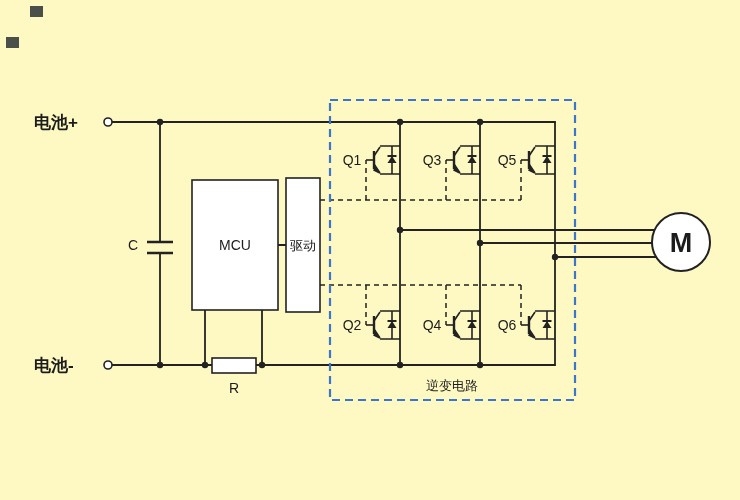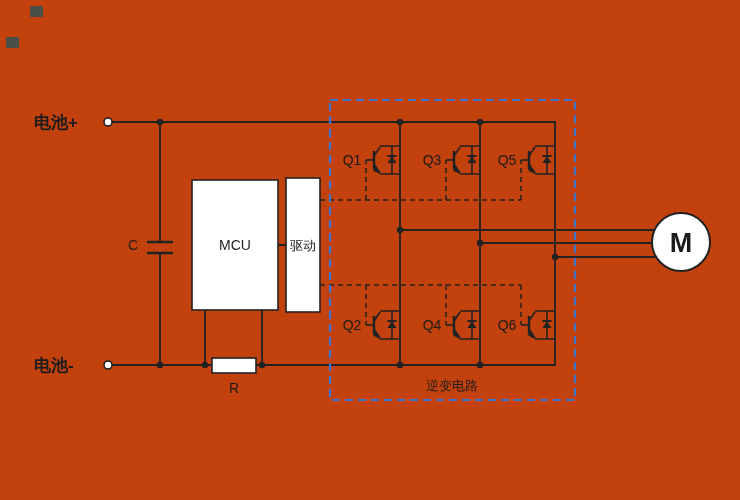--- a/index.html
+++ b/index.html
@@ -1,16 +1,16 @@
 <!DOCTYPE html>
 <html><head>
 <meta charset="utf-8">
 <style>
   html,body{margin:0;padding:0;background:#ffffff;}
-  #stage{position:relative;width:740px;height:500px;background:#c2410c;overflow:hidden;
+  #stage{position:relative;width:740px;height:500px;background:#fef9c3;overflow:hidden;
          font-family:"Liberation Sans", sans-serif;}
   svg{display:block;}
   text{font-family:"Liberation Sans", sans-serif; fill:#1c1c1c;}
   .wire{stroke:#222222;stroke-width:1.8;fill:none;stroke-linecap:round;}
   .thin{stroke:#222222;stroke-width:1.6;fill:none;}
   .plate{stroke:#222222;stroke-width:2.4;fill:none;}
   .boxline{stroke:#222222;stroke-width:1.6;fill:#ffffff;}
   .dashedwire{stroke:#222222;stroke-width:1.5;fill:none;stroke-dasharray:5 4;}
   .bluebox{stroke:#3b76cc;stroke-width:2.2;fill:none;stroke-dasharray:8 5;}
   .dot{fill:#222222;stroke:none;}

